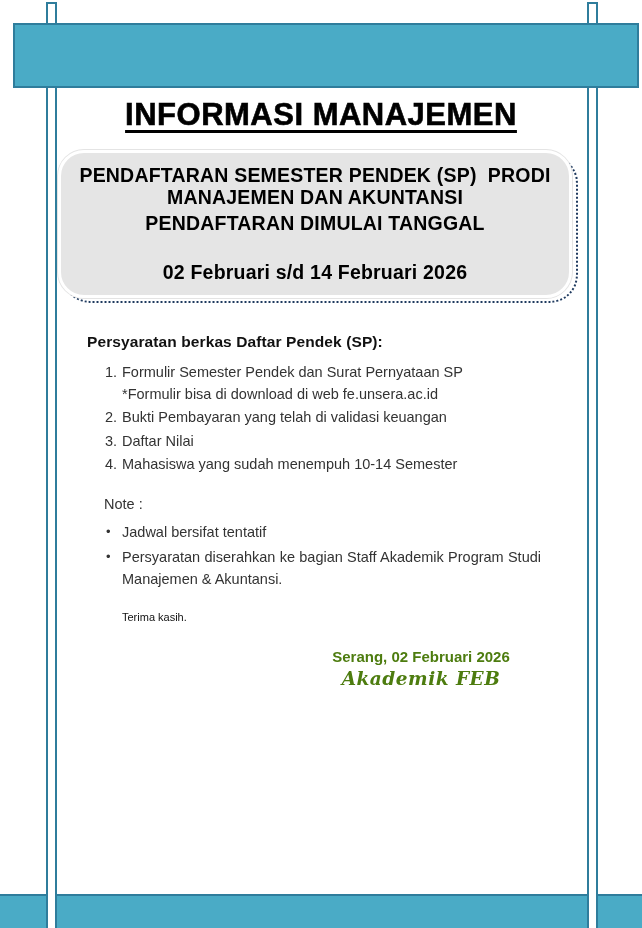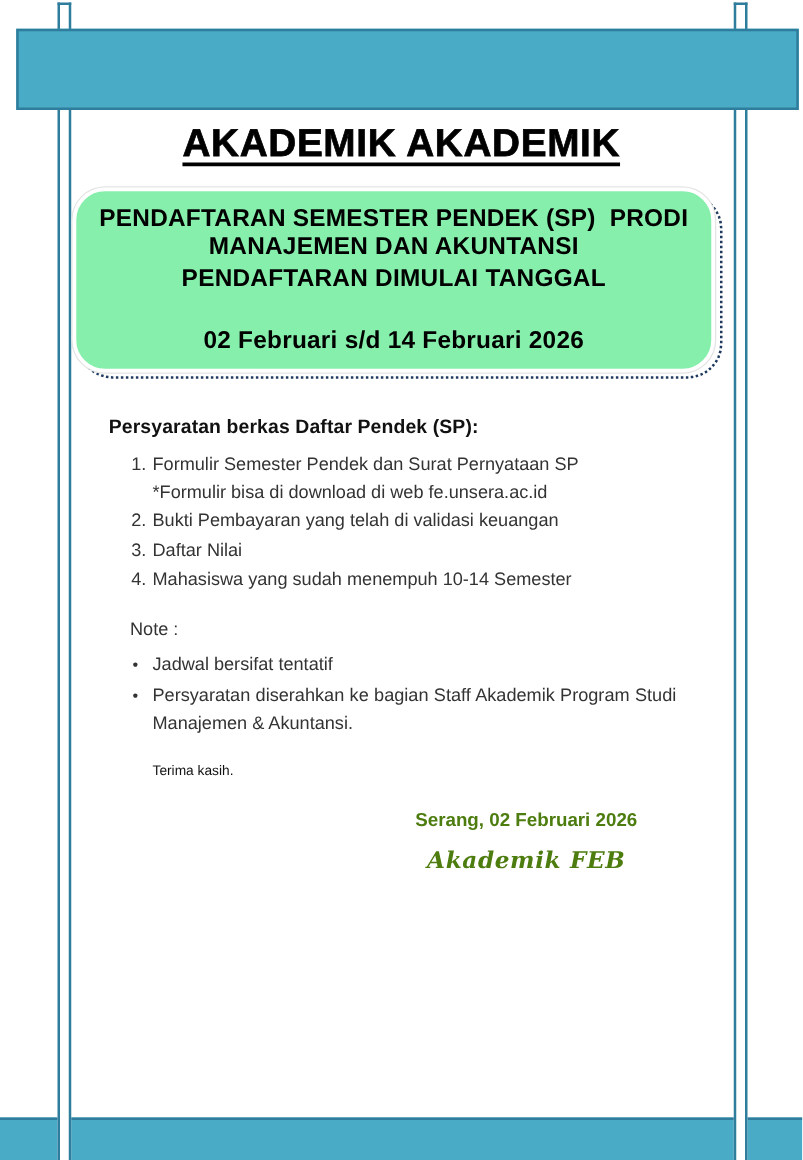--- a/index.html
+++ b/index.html
@@ -33,21 +33,21 @@
   .page-title span{
     text-decoration:underline; text-decoration-thickness:3px; text-underline-offset:5px;
   }
   
   .sp-box-shadow{
     position:absolute; left:62px; top:155px; width:516px; height:148px;
     border:2px dotted #1F3A5F; border-radius:28px; box-sizing:border-box; z-index:3;
   }
   .sp-box{
     position:absolute; left:58px; top:150px; width:514px; height:148px;
-    background:#86efac; border:3px solid #ffffff; border-radius:26px;
+    background:#e5e5e5; border:3px solid #ffffff; border-radius:26px;
     box-sizing:border-box; z-index:4;
     box-shadow:0 0 0 1px #e4e4e4;
     text-align:center; color:#000;
     font-weight:bold; font-size:19.5px; line-height:22px; letter-spacing:0.2px;
     padding:11px 10px 0 10px;
   }
   .sp-box p{ margin:0; }
   .sp-box .p2{ margin-top:4px; }
   .sp-box .p3{ margin-top:27px; }
   
@@ -74,35 +74,35 @@
   .closing{
     position:absolute; left:122px; top:611px; font-size:11px; font-weight:normal; color:#111; z-index:4;
   }
   
   .signature{
     position:absolute; left:321px; top:647px; width:200px; text-align:center; color:#4d7c0f; z-index:4;
   }
   .sig-date{ font-size:15px; font-weight:bold; line-height:19px; }
   .sig-name{
     font-family:"DejaVu Serif", serif; font-style:italic; font-weight:bold;
-    font-size:18.5px; line-height:22px; margin-top:12px; letter-spacing:0.5px;text-align:center;
+    font-size:18.5px; line-height:22px; margin-top:2px; letter-spacing:0.5px;text-align:center;
   }
 </style>
 </head>
 <body>
 
 <div id="page">
 
   <div class="v-strip left"></div>
   <div class="v-strip right"></div>
   <div class="top-banner"></div>
   <div class="bottom-banner"></div>
 
   <div class="page-title">
-    <span>AKADEMIK AKADEMIK</span>
+    <span>INFORMASI MANAJEMEN</span>
   </div>
 
   <div class="sp-box-shadow"></div>
   <div class="sp-box">
     <p class="p1">PENDAFTARAN SEMESTER PENDEK (SP)&nbsp; PRODI MANAJEMEN DAN AKUNTANSI</p>
     <p class="p2">PENDAFTARAN DIMULAI TANGGAL</p>
     <p class="p3">02 Februari s/d 14 Februari 2026</p>
   </div>
 
   <div class="req">

